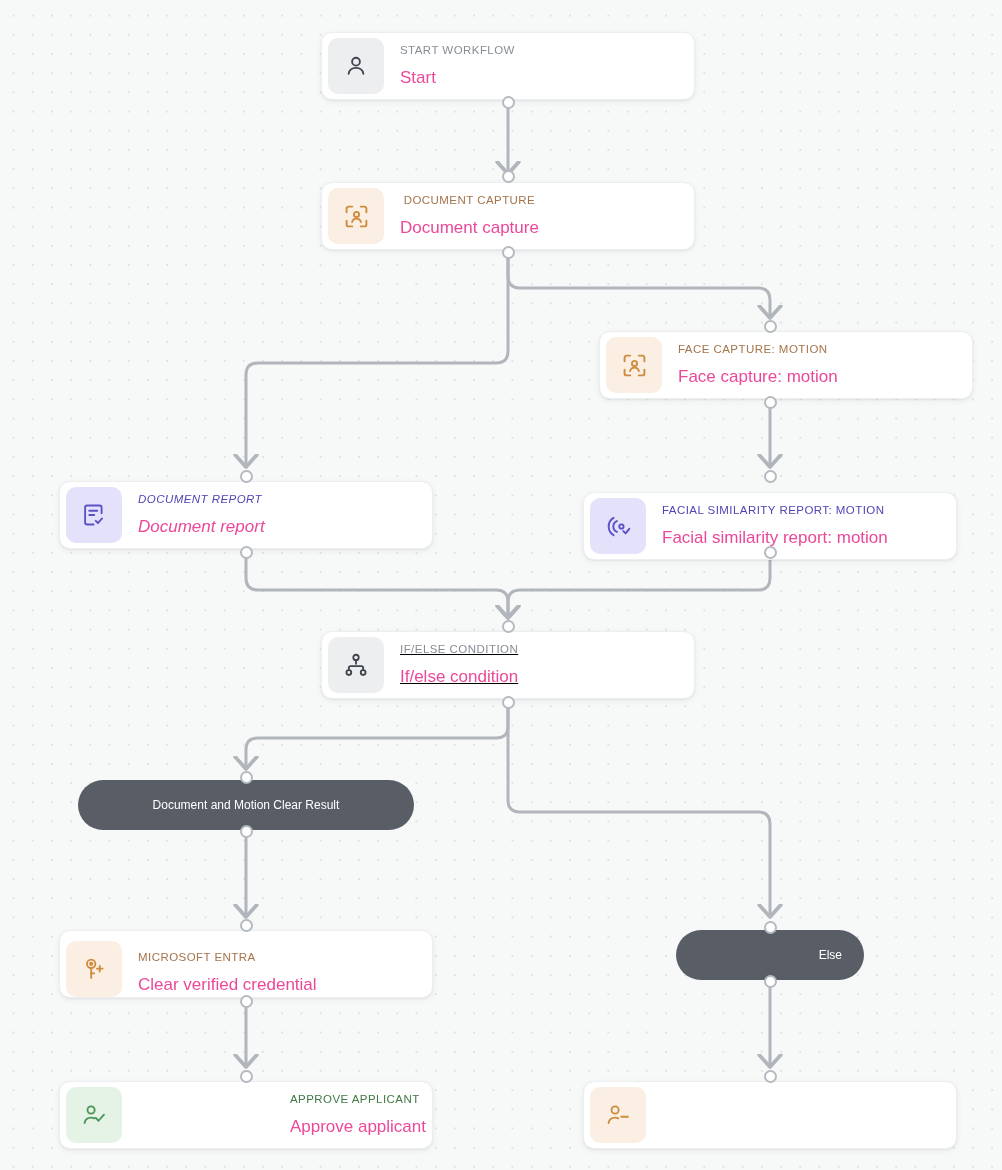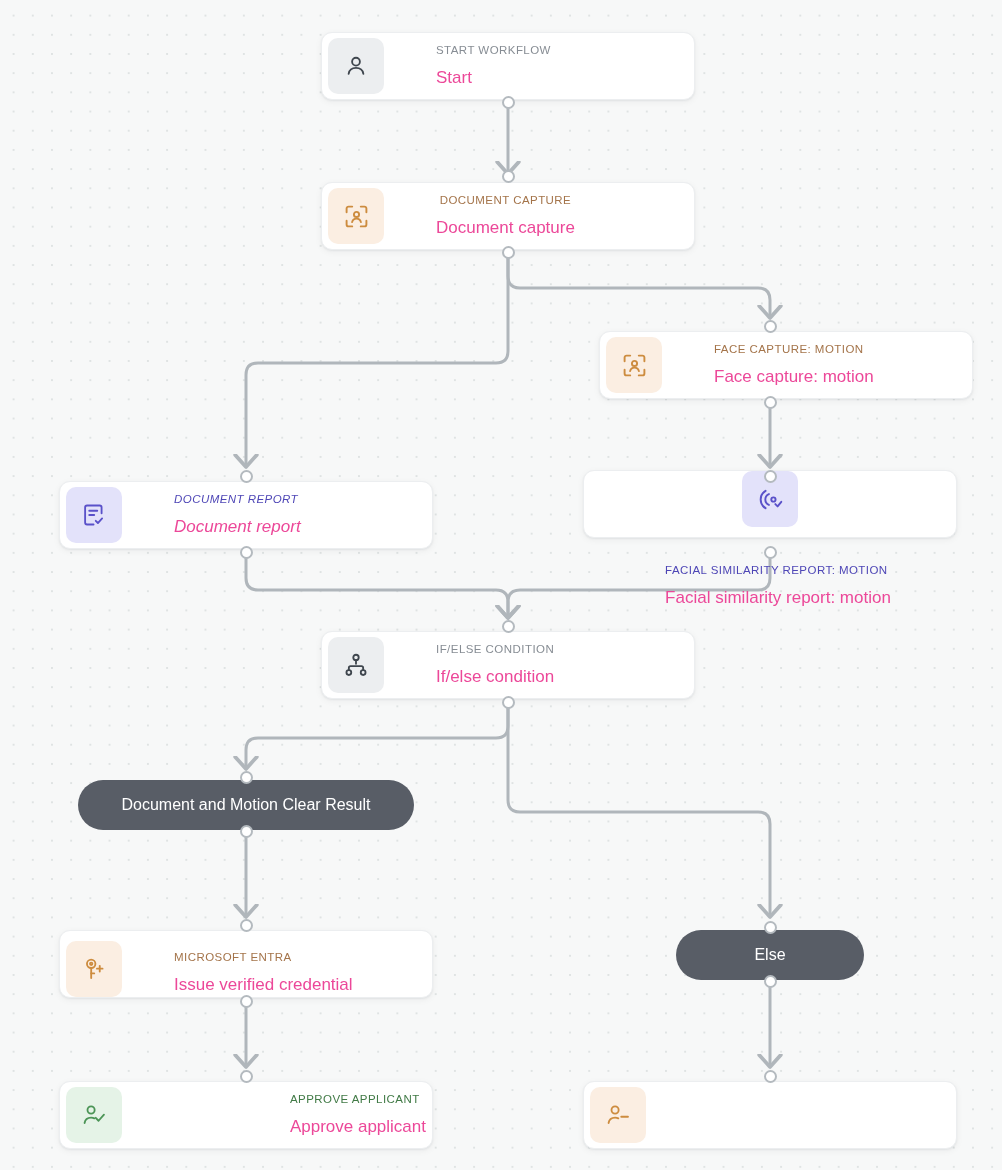--- a/index.html
+++ b/index.html
@@ -24,21 +24,20 @@
     position:absolute;
     box-sizing:border-box;
     height:68px;
     background:#ffffff;
     border:1px solid #eceef0;
     border-radius:11px;
     box-shadow:0 1px 2px rgba(22,28,38,.06), 0 2px 7px rgba(22,28,38,.05);
     display:flex;
     align-items:center;
     padding:0 6px 0 6px;
-    gap:36px;
   }
   .node .tile{
     flex:0 0 auto;
     width:56px;height:56px;
     border-radius:10px;
     display:flex;align-items:center;justify-content:center;
   }
   .node .txt{
     margin-left:16px;
     display:flex;flex-direction:column;justify-content:center;
@@ -70,21 +69,21 @@
   .th-green  .cat {color:#417a46;}
 
   
   .pill{
     position:absolute;
     box-sizing:border-box;
     height:50px;
     background:#585d66;
     border-radius:25px;
     color:#ffffff;
-    font-size:16px;
+    font-size:12px;
     display:flex;align-items:center;justify-content:center;
     padding:0 22px;
     white-space:nowrap;
   }
 
   
   .port{
     position:absolute;
     width:13px;height:13px;
     box-sizing:border-box;
@@ -185,36 +184,36 @@
         <path d="M7.6 12h4.6"></path>
         <path d="M13.6 17.4l2 2 3.9-4.2"></path>
       </svg>
     </span>
     <span class="txt">
       <span class="cat">DOCUMENT REPORT</span>
       <span class="ttl">Document report</span>
     </span>
   </div>
 
-  <div class="node th-indigo" style="left:583px;top:470px;width:374px;flex-direction:column;">
+  <div class="node th-indigo" style="left:583px;top:492px;width:374px;">
     <span class="tile">
       <svg width="27" height="27" viewBox="0 0 24 24" fill="none" stroke="#5a51c9" stroke-width="1.7" stroke-linecap="round" stroke-linejoin="round">
         <path d="M7.6 4.3a9 9 0 0 0 0 15.4"></path>
         <path d="M10.6 7.2a5.2 5.2 0 0 0 0 9.6"></path>
         <circle cx="14.6" cy="12" r="1.9"></circle>
         <path d="M16.3 16.1l2 2 3.3-4"></path>
       </svg>
     </span>
     <span class="txt">
       <span class="cat">FACIAL SIMILARITY REPORT: MOTION</span>
       <span class="ttl">Facial similarity report: motion</span>
     </span>
   </div>
 
-  <div class="node th-gray" style="left:321px;top:631px;width:374px;">
+  <div class="node th-gray" style="left:321px;top:631px;width:374px;text-decoration:underline;">
     <span class="tile">
       <svg width="26" height="26" viewBox="0 0 24 24" fill="none" stroke="#3f464e" stroke-width="1.7" stroke-linecap="round" stroke-linejoin="round">
         <circle cx="12" cy="5" r="2.5"></circle>
         <circle cx="5.4" cy="19" r="2.2"></circle>
         <circle cx="18.6" cy="19" r="2.2"></circle>
         <path d="M12 7.5v3.4"></path>
         <path d="M5.4 16.8v-2.2a1.6 1.6 0 0 1 1.6-1.6h10a1.6 1.6 0 0 1 1.6 1.6v2.2"></path>
       </svg>
     </span>
     <span class="txt">
@@ -229,21 +228,21 @@
         <circle cx="9.4" cy="7.2" r="3.9"></circle>
         <circle cx="9.4" cy="7.2" r="1.1"></circle>
         <path d="M9.4 11.1v9.3"></path>
         <path d="M9.4 16.1h2.8"></path>
         <path d="M17.3 9.1v5.2"></path>
         <path d="M14.7 11.7h5.2"></path>
       </svg>
     </span>
     <span class="txt">
       <span class="cat">MICROSOFT ENTRA</span>
-      <span class="ttl">Issue verified credential</span>
+      <span class="ttl">Clear verified credential</span>
     </span>
   </div>
 
   <div class="node th-green" style="left:59px;top:1081px;width:374px;justify-content:space-between;">
     <span class="tile">
       <svg width="26" height="26" viewBox="0 0 24 24" fill="none" stroke="#4b9456" stroke-width="1.7" stroke-linecap="round" stroke-linejoin="round">
         <circle cx="9.3" cy="7.4" r="3.3"></circle>
         <path d="M3.3 19.4c.5-3.1 3-5 6-5 1.1 0 2.1.2 3 .7"></path>
         <path d="M13.6 14.6l2.6 2.7 5-5.6"></path>
       </svg>
@@ -261,21 +260,21 @@
         <path d="M3.3 19.4c.5-3.1 3-5 6-5 1.1 0 2.1.2 3 .7"></path>
         <path d="M15 13.6h6.2"></path>
       </svg>
     </span>
   </div>
 
   <div class="pill" style="left:78px;top:780px;width:336px;">
     <span>Document and Motion Clear Result</span>
   </div>
 
-  <div class="pill" style="left:676px;top:930px;width:188px;">
+  <div class="pill" style="left:676px;top:930px;width:188px;justify-content:flex-end;">
     <span>Else</span>
   </div>
 
   <div class="port" style="left:501.5px;top:96px;"></div>
 
   <div class="port" style="left:501.5px;top:170px;"></div>
   <div class="port" style="left:501.5px;top:246px;"></div>
 
   <div class="port" style="left:763.5px;top:320px;"></div>
   <div class="port" style="left:763.5px;top:396px;"></div>

